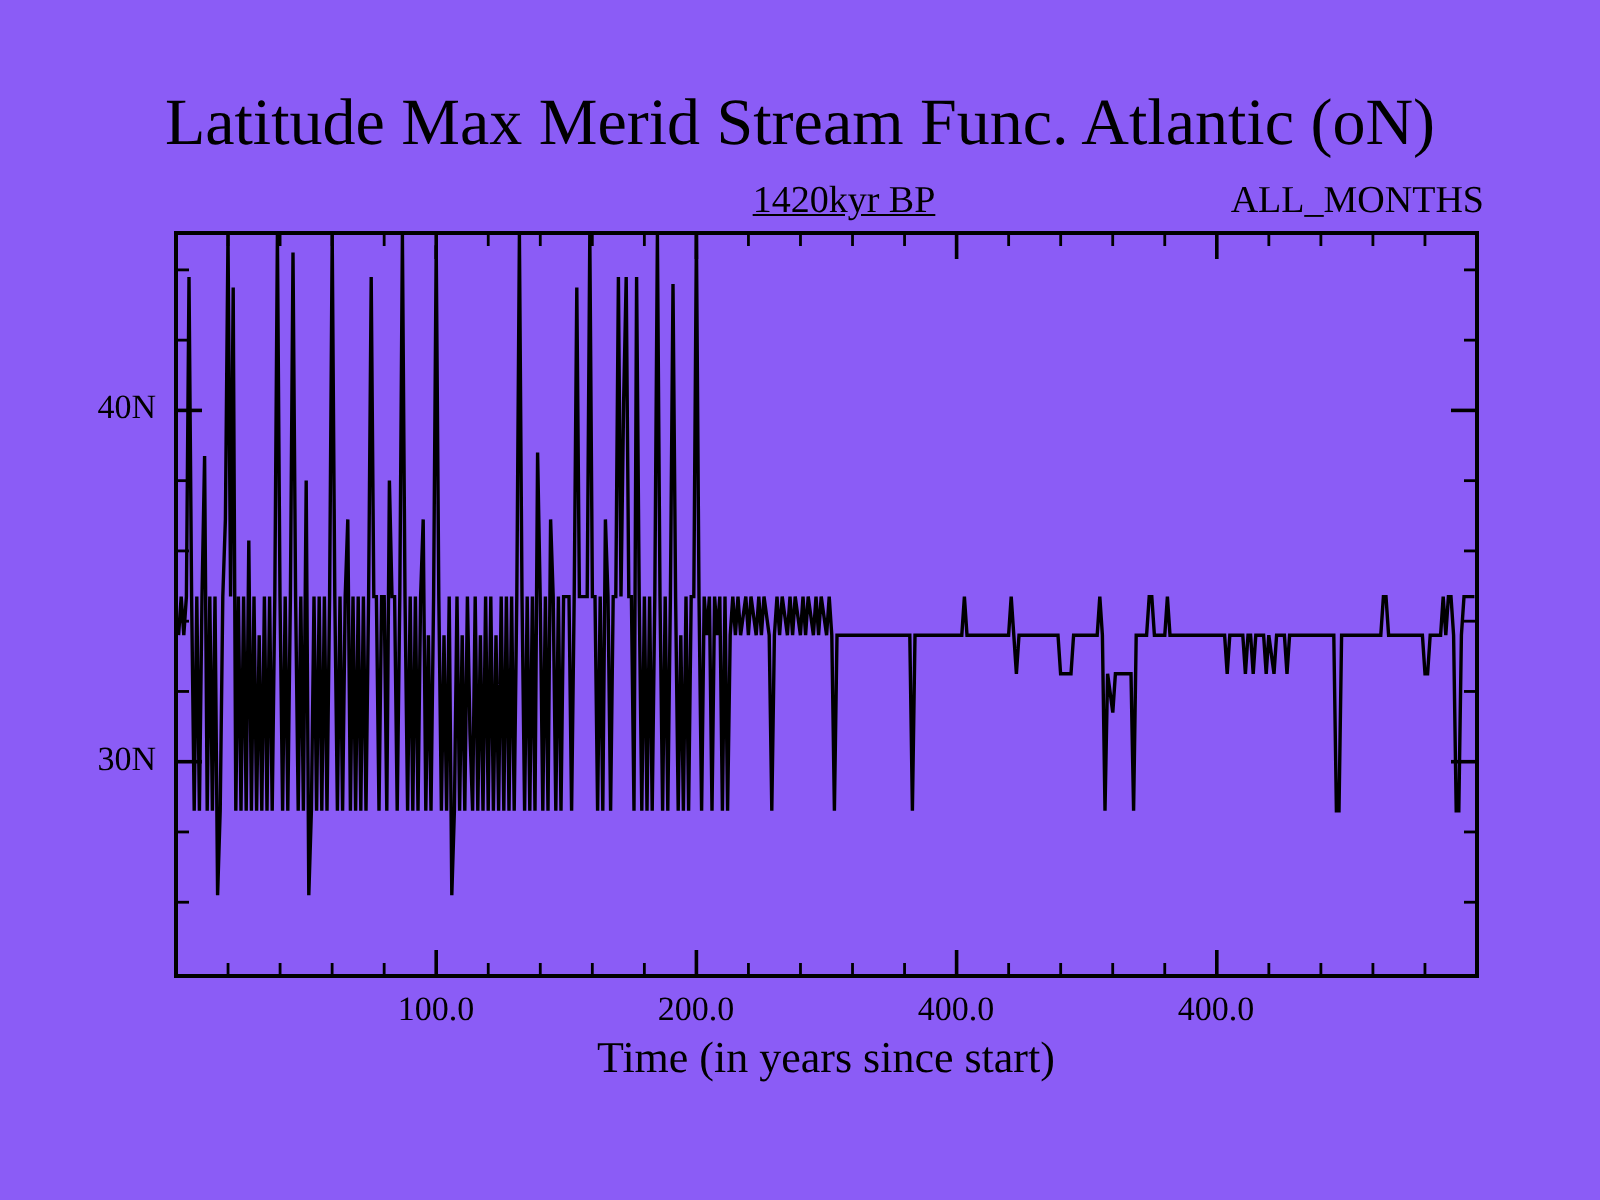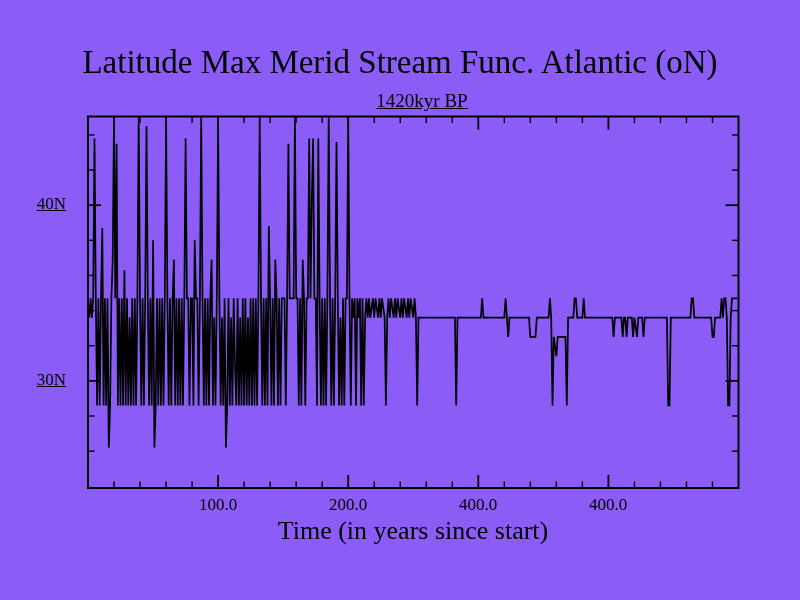--- a/index.html
+++ b/index.html
@@ -20,50 +20,50 @@
     font-size: 33px;
     letter-spacing: 0px;
     white-space: nowrap;
   }
   .sub { position: absolute; top: 90px; font-size: 19px; white-space: nowrap; }
   .sub-left   { left: 88px; }
   .sub-center { left: 322px; width: 200px; text-align: center; text-decoration: underline; }
   .sub-right  { right: 58px; text-align: right; }
   .ytick-label {
     position: absolute;
-    left: 16px; width: 50px;
+    left: 28px; width: 50px;
     text-align: right;
     font-size: 17px;
-    text-decoration: underline;
   }
   .xtick-label {
     position: absolute;
     top: 495px; width: 70px;
     text-align: center;
     font-size: 17px;
   }
   .x-axis-title {
     position: absolute;
     left: 113px; top: 516px; width: 600px;
     text-align: center;
-    font-size: 26px;
+    font-size: 22px;
     white-space: nowrap;
   }
   svg.plot { position: absolute; left: 0; top: 0; }
 </style>
 </head>
 <body>
 
 <div class="figure">
 
   <div class="chart-title">Latitude Max Merid Stream Func. Atlantic (oN)</div>
 
 
   <div class="sub sub-center">1420kyr BP</div>
 
+  <div class="sub sub-right">ALL_MONTHS</div>
 
   <svg class="plot" id="plot-svg" width="800" height="600">
       <rect x="88" y="116.5" width="650.5" height="371.5" fill="none" stroke="#000000" stroke-width="2"></rect>
       <line x1="114.02" y1="488" x2="114.02" y2="481.5" stroke="#000" stroke-width="1.4"></line>
       <line x1="114.02" y1="116.5" x2="114.02" y2="123" stroke="#000" stroke-width="1.4"></line>
       <line x1="140.04" y1="488" x2="140.04" y2="481.5" stroke="#000" stroke-width="1.4"></line>
       <line x1="140.04" y1="116.5" x2="140.04" y2="123" stroke="#000" stroke-width="1.4"></line>
       <line x1="166.06" y1="488" x2="166.06" y2="481.5" stroke="#000" stroke-width="1.4"></line>
       <line x1="166.06" y1="116.5" x2="166.06" y2="123" stroke="#000" stroke-width="1.4"></line>
       <line x1="192.07999999999998" y1="488" x2="192.07999999999998" y2="481.5" stroke="#000" stroke-width="1.4"></line>

